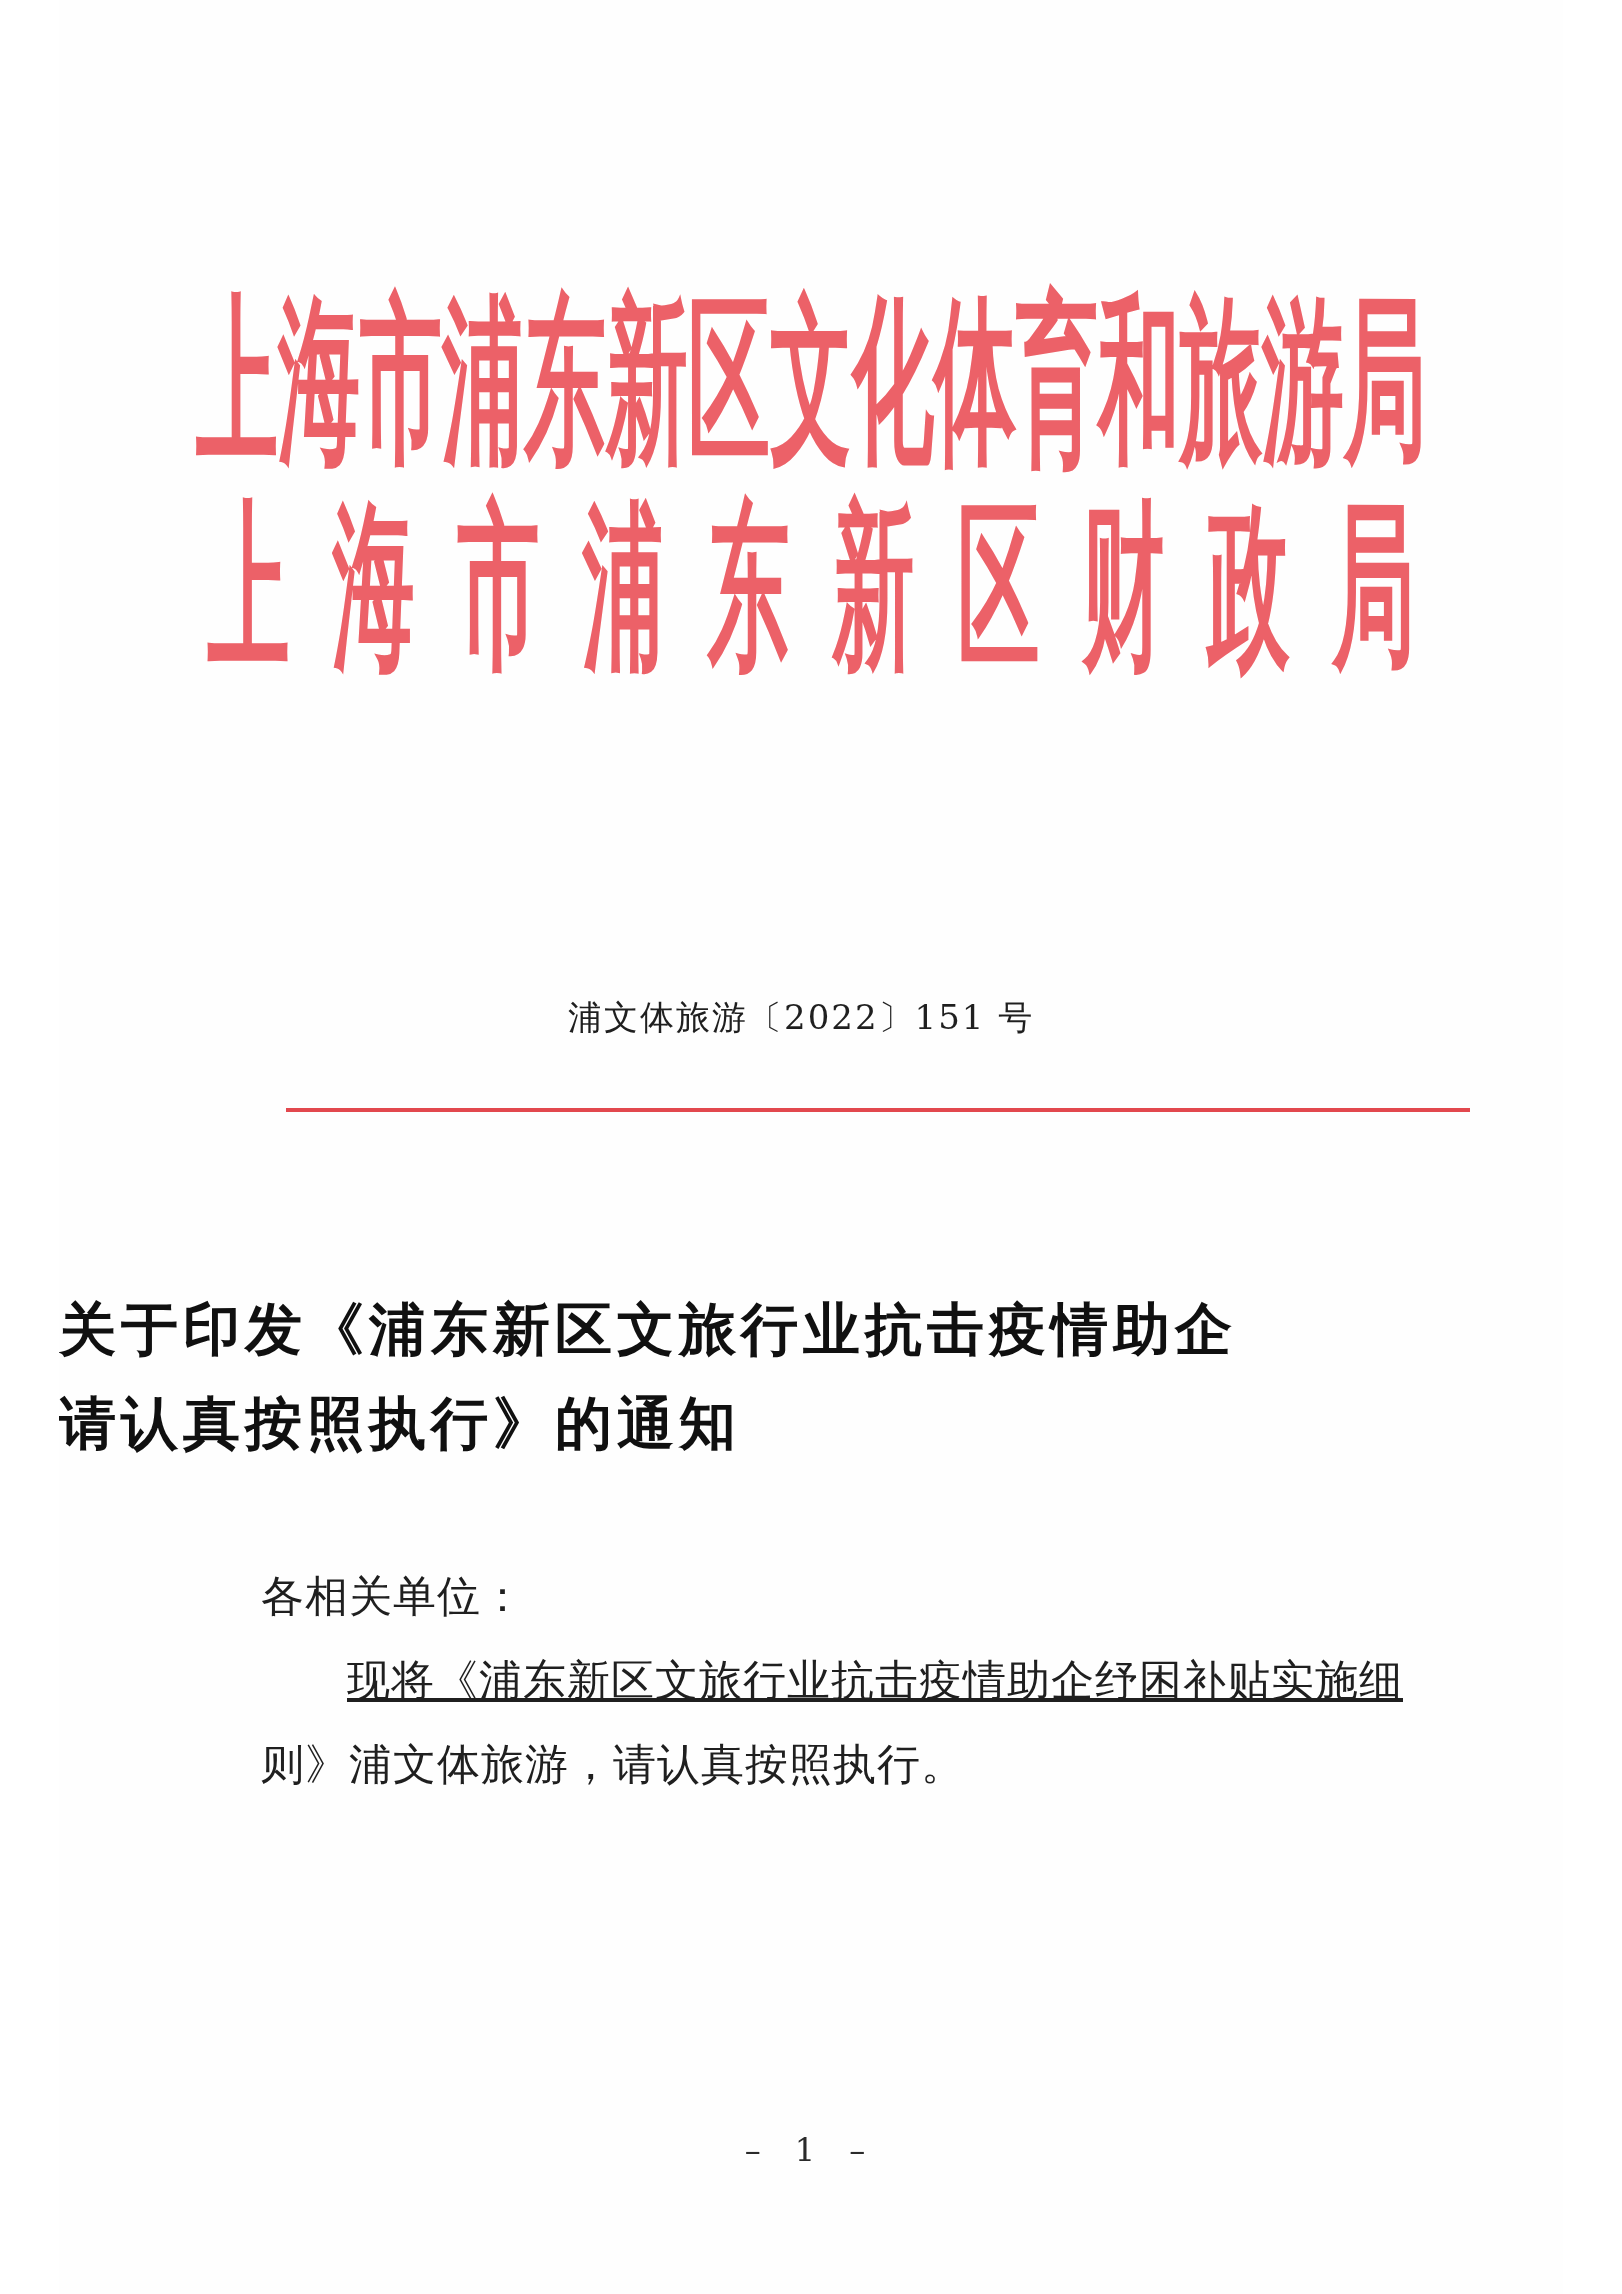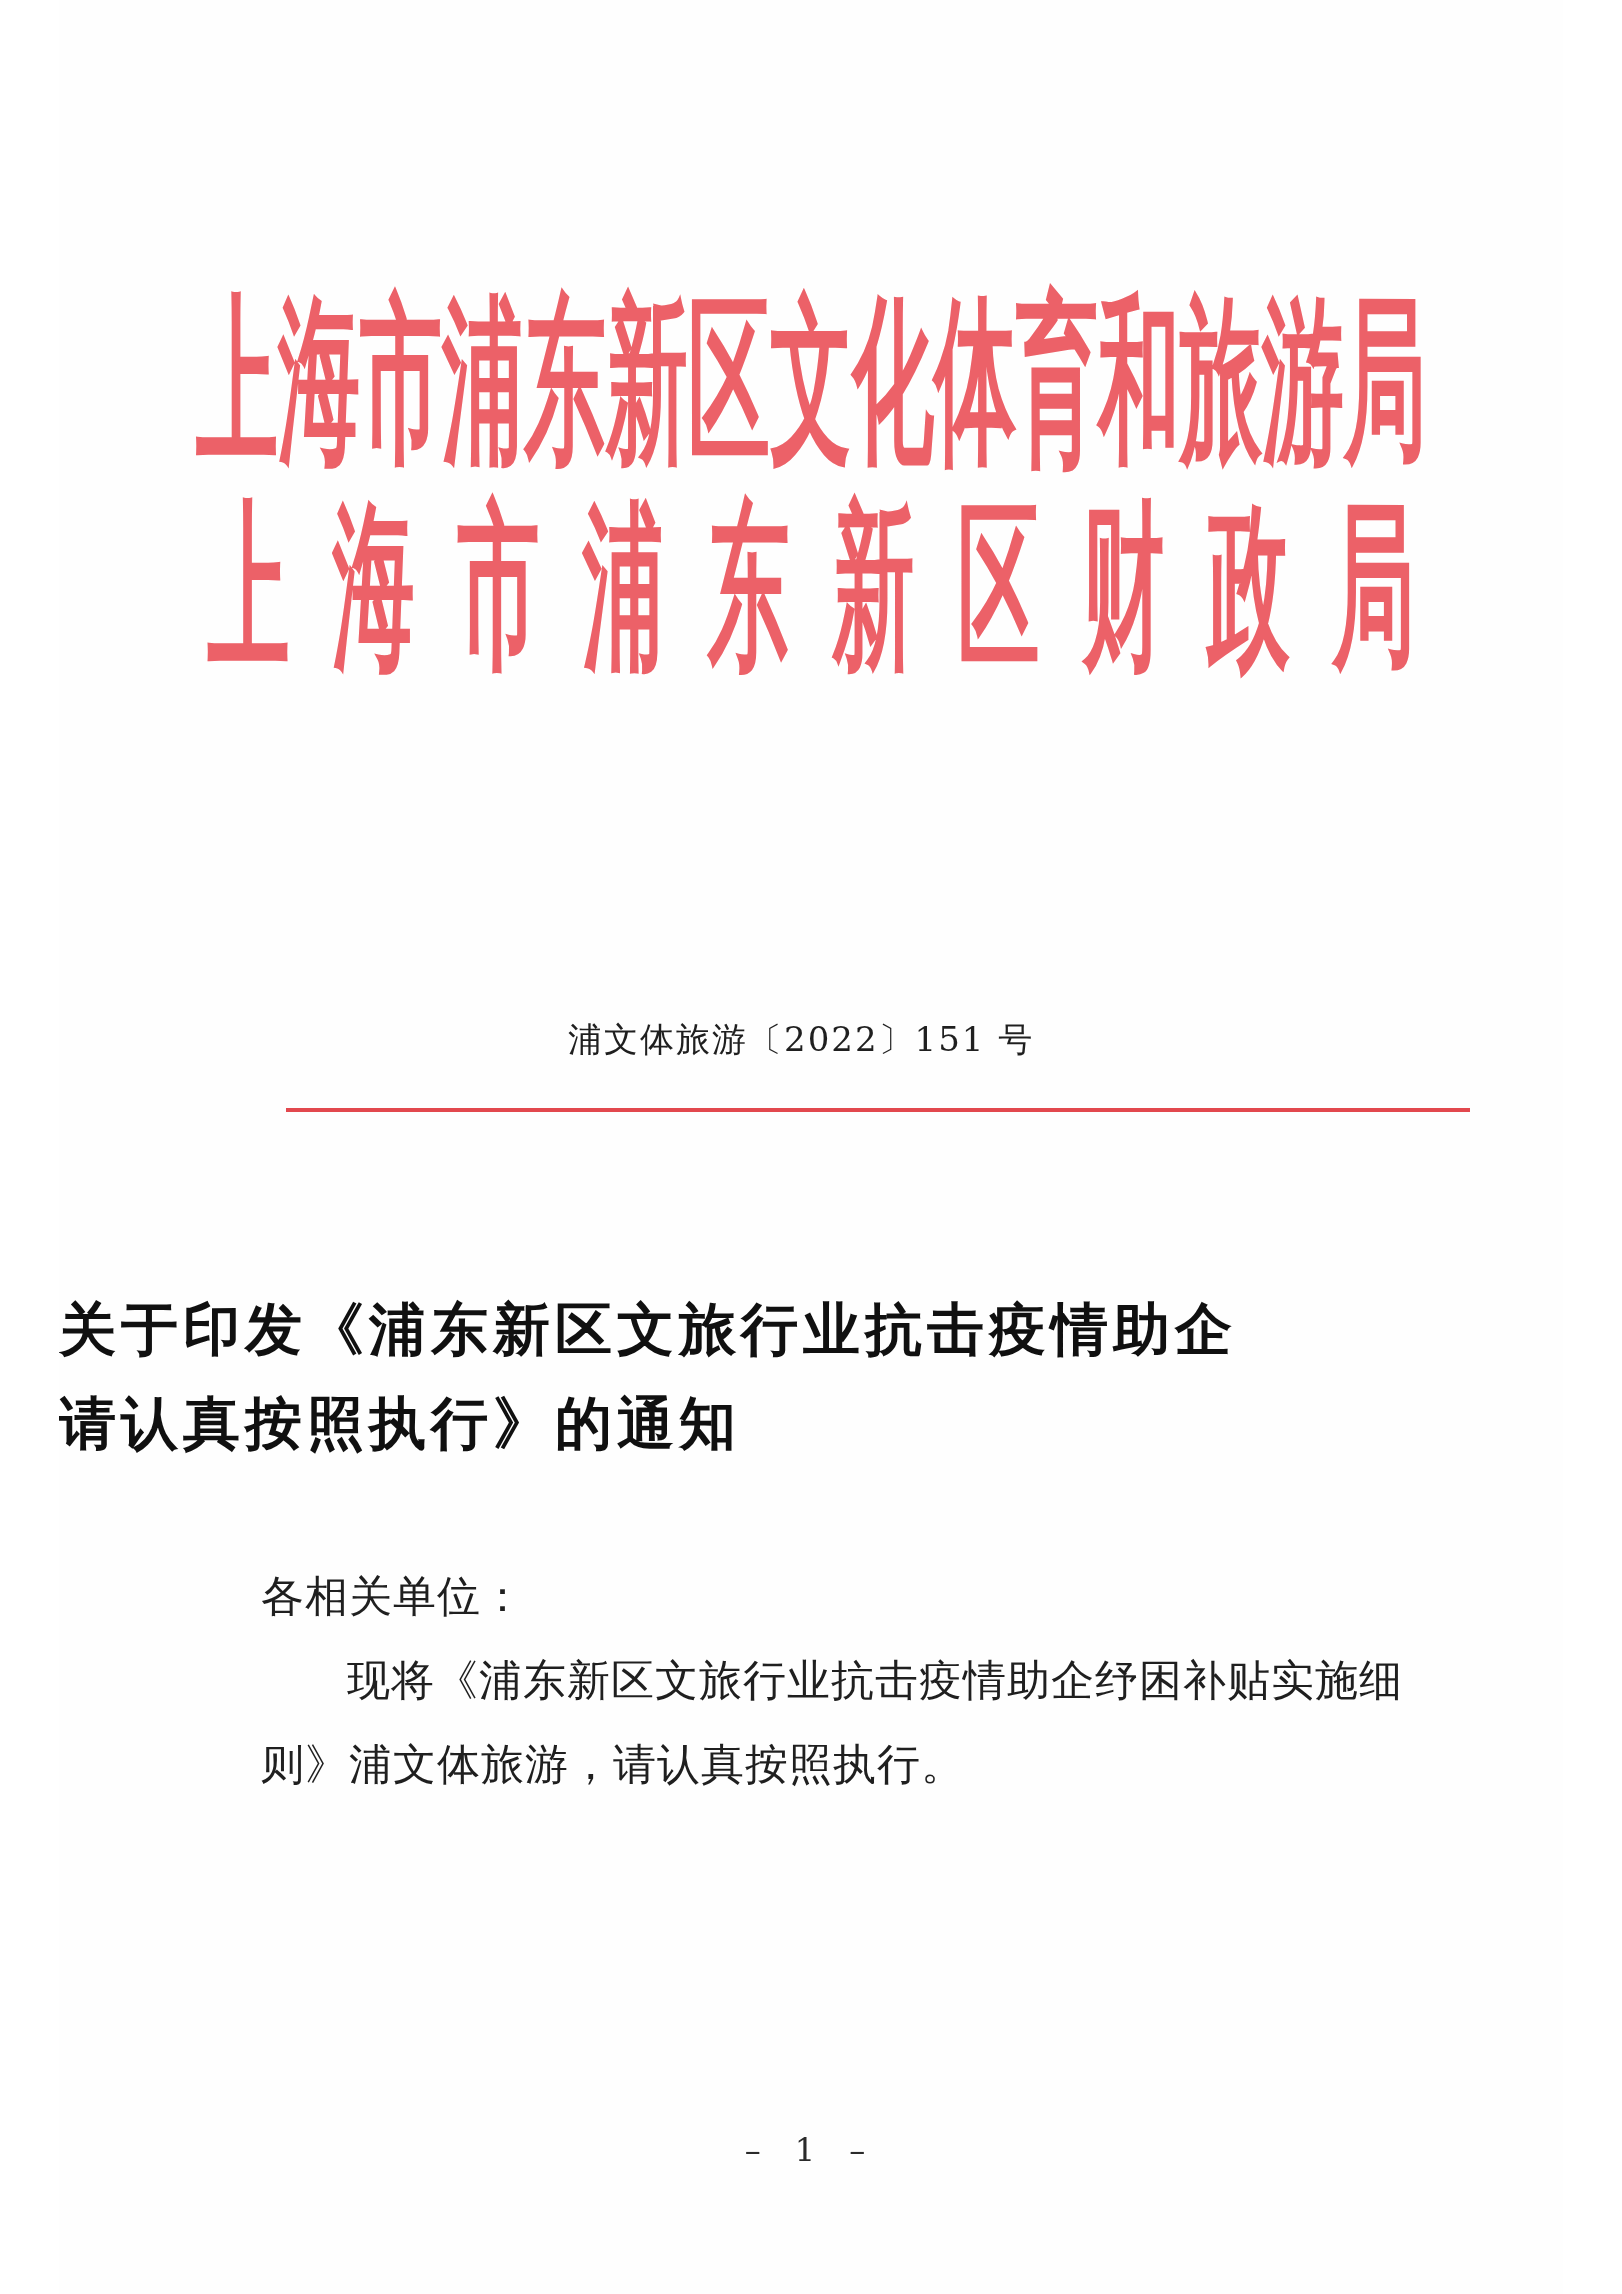--- a/index.html
+++ b/index.html
@@ -39,21 +39,21 @@
     white-space: nowrap;
   }
   .agency-line.spaced .agency-text {
     letter-spacing: 43px;
     margin-right: -43px;
   }
 
   
   .doc-number {
     position: absolute;
-    top: 1017px;
+    top: 995px;
     left: 509px;
     font-size: 34px;
     color: var(--text-black, #1f1f1f);
     white-space: nowrap;
     letter-spacing: 2px;
   }
 
   
   .red-rule {
     position: absolute;
@@ -91,20 +91,21 @@
     color: var(--text-black, #1f1f1f);
   }
   .body-line {
     line-height: 84px;
     height: 84px;
     white-space: nowrap;
     letter-spacing: 1px;
   }
   .body-line.indent {
     padding-left: 86px;
+    text-decoration: underline;
   }
 
   
   .page-number {
     position: absolute;
     top: 2131px;
     left: 0;
     width: 100%;
     text-align: center;
     font-size: 32px;

